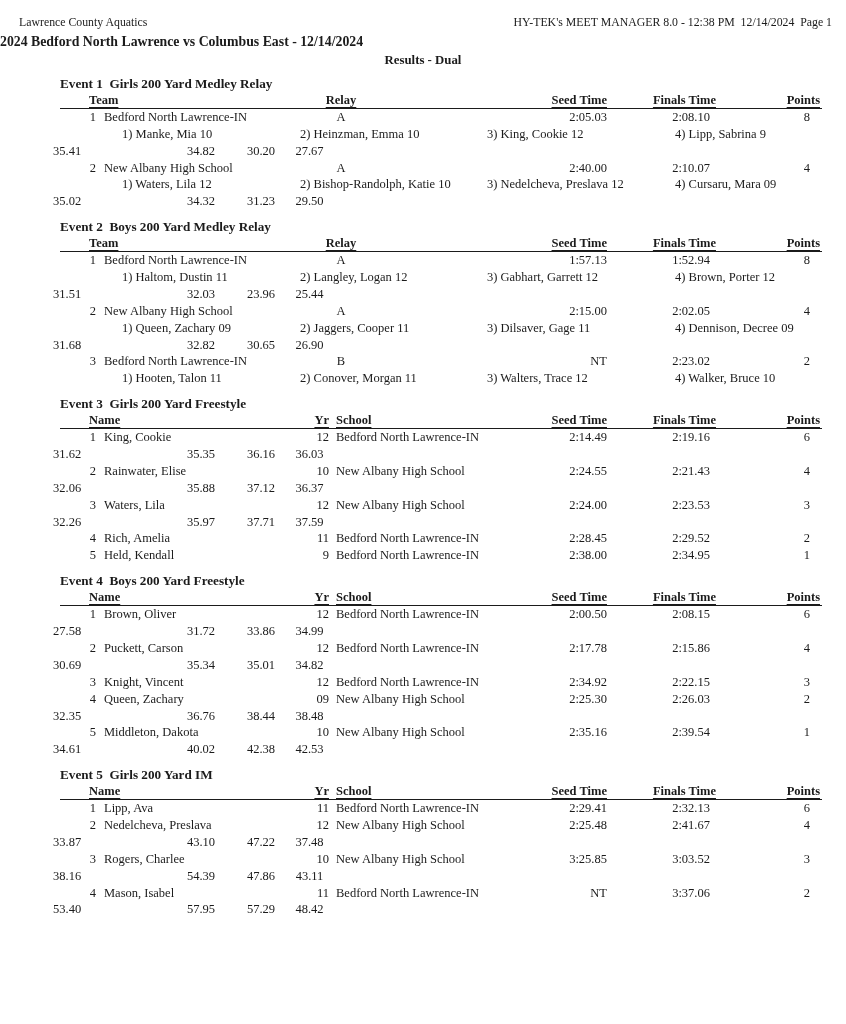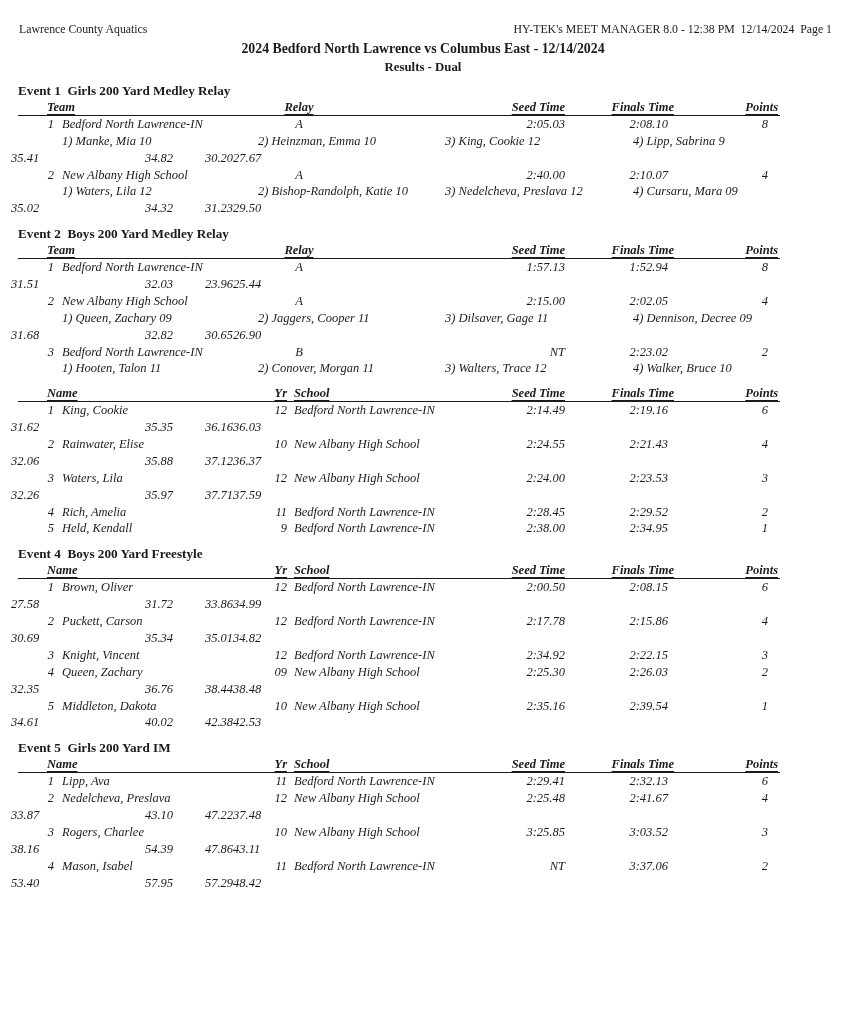--- a/index.html
+++ b/index.html
@@ -7,56 +7,56 @@
     width:846px;height:1024px;
     background:#ffffff;
     color:#1b1b1b;
     font-family:"Liberation Serif", serif;
     font-size:12.5px;
     position:relative;
     overflow:hidden;
   }
   .pagehdr{
     display:flex;justify-content:space-between;align-items:flex-start;
-    padding:22px 14px 0 19px;
+    padding:15px 14px 0 19px;
     font-size:11.8px;
   }
   .pagehdr span{white-space:pre;}
   .meet-title{
-    text-align:center;font-weight:bold;font-size:13.8px;margin-top:4px;white-space:pre;
+    font-weight:bold;font-size:13.8px;margin-top:4px;white-space:pre;
   }
   .meet-subtitle{
     text-align:center;font-weight:bold;font-size:12.8px;margin-top:3px;white-space:pre;
   }
   #events{margin-top:6px;}
-  .event{margin-top:8px;}
+  .event{margin-top:8px;padding-left:42px;}
   .event-title{
     font-weight:bold;font-size:13.2px;padding-left:18px;height:17px;white-space:pre;
   }
-  .row{position:relative;height:16.9px;width:708px;font-style:italic;}
+  .row{position:relative;height:16.9px;width:708px;}
   .c{position:absolute;top:0;white-space:pre;line-height:15px;}
   .hdr .c{font-weight:bold;text-decoration:underline;text-underline-offset:2.5px;text-decoration-thickness:1.2px;}
   .hrule{position:absolute;left:18px;width:762px;bottom:1px;border-top:1.6px solid #1b1b1b;height:0;}
   
   .place{left:18px;width:36px;text-align:right;}
   .nm{left:62px;}
   .h-team{left:47px;}
   .relay{left:224px;width:150px;text-align:center;}
   .yr{left:240px;width:47px;text-align:right;}
   .school{left:294px;}
   .seed{left:445px;width:120px;text-align:right;}
   .finals{left:548px;width:120px;text-align:right;}
   .h-finals{left:548px;width:126px;text-align:right;}
   .points{left:712px;width:56px;text-align:right;}
   .h-points{left:712px;width:66px;text-align:right;}
-  .sw1{left:62px;}.sw2{left:258px;}.sw3{left:445px;}.sw4{left:633px;}
+  .sw1{left:80px;}.sw2{left:258px;}.sw3{left:445px;}.sw4{left:633px;}
   .sp1{left:11px;width:94px;text-align:left;}
   .sp2{left:113px;width:60px;text-align:right;}
   .sp3{left:173px;width:60px;text-align:right;}
-  .sp4{left:233px;width:57px;text-align:left;}
+  .sp4{left:239px;width:57px;text-align:center;}
 </style>
 </head>
 <body>
 
 <div class="pagehdr">
   <span>Lawrence County Aquatics</span>
   <span>HY-TEK's MEET MANAGER 8.0 - 12:38 PM  12/14/2024  Page 1</span>
 </div>
 <div class="meet-title">2024 Bedford North Lawrence vs Columbus East - 12/14/2024</div>
 <div class="meet-subtitle">Results - Dual</div>
@@ -125,20 +125,26 @@
       </div>
       <div class="row">
         <span class="c place">1</span>
         <span class="c nm">Bedford North Lawrence-IN</span>
         <span class="c relay">A</span>
         <span class="c seed">1:57.13</span>
         <span class="c finals">1:52.94</span>
         <span class="c points">8</span>
       </div>
       <div class="row">
+        <span class="c sw1">1) Haltom, Dustin 11</span>
+        <span class="c sw2">2) Langley, Logan 12</span>
+        <span class="c sw3">3) Gabhart, Garrett 12</span>
+        <span class="c sw4">4) Brown, Porter 12</span>
+      </div>
+      <div class="row">
         <span class="c sp1">31.51</span>
         <span class="c sp2">32.03</span>
         <span class="c sp3">23.96</span>
         <span class="c sp4">25.44</span>
       </div>
       <div class="row">
         <span class="c place">2</span>
         <span class="c nm">New Albany High School</span>
         <span class="c relay">A</span>
         <span class="c seed">2:15.00</span>
@@ -166,20 +172,21 @@
         <span class="c points">2</span>
       </div>
       <div class="row">
         <span class="c sw1">1) Hooten, Talon 11</span>
         <span class="c sw2">2) Conover, Morgan 11</span>
         <span class="c sw3">3) Walters, Trace 12</span>
         <span class="c sw4">4) Walker, Bruce 10</span>
       </div>
     </div>
     <div class="event">
+      <div class="event-title">Event 3  Girls 200 Yard Freestyle</div>
       <div class="row hdr">
         <div class="hrule"></div>
         <span class="c h-team">Name</span>
         <span class="c yr">Yr</span>
         <span class="c school">School</span>
         <span class="c seed">Seed Time</span>
         <span class="c h-finals">Finals Time</span>
         <span class="c h-points">Points</span>
       </div>
       <div class="row">

